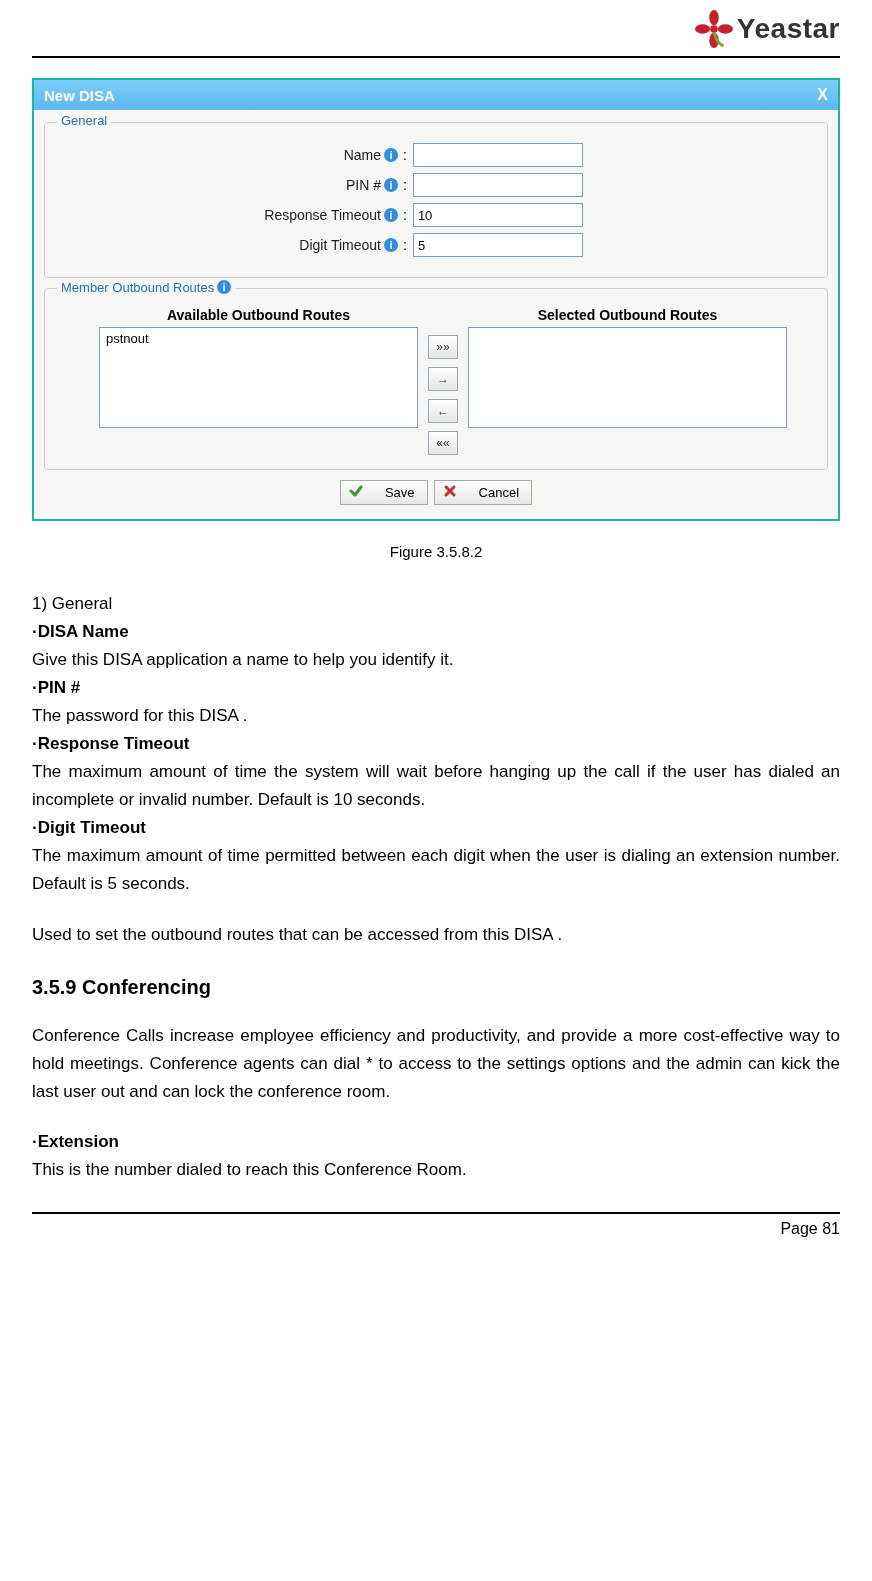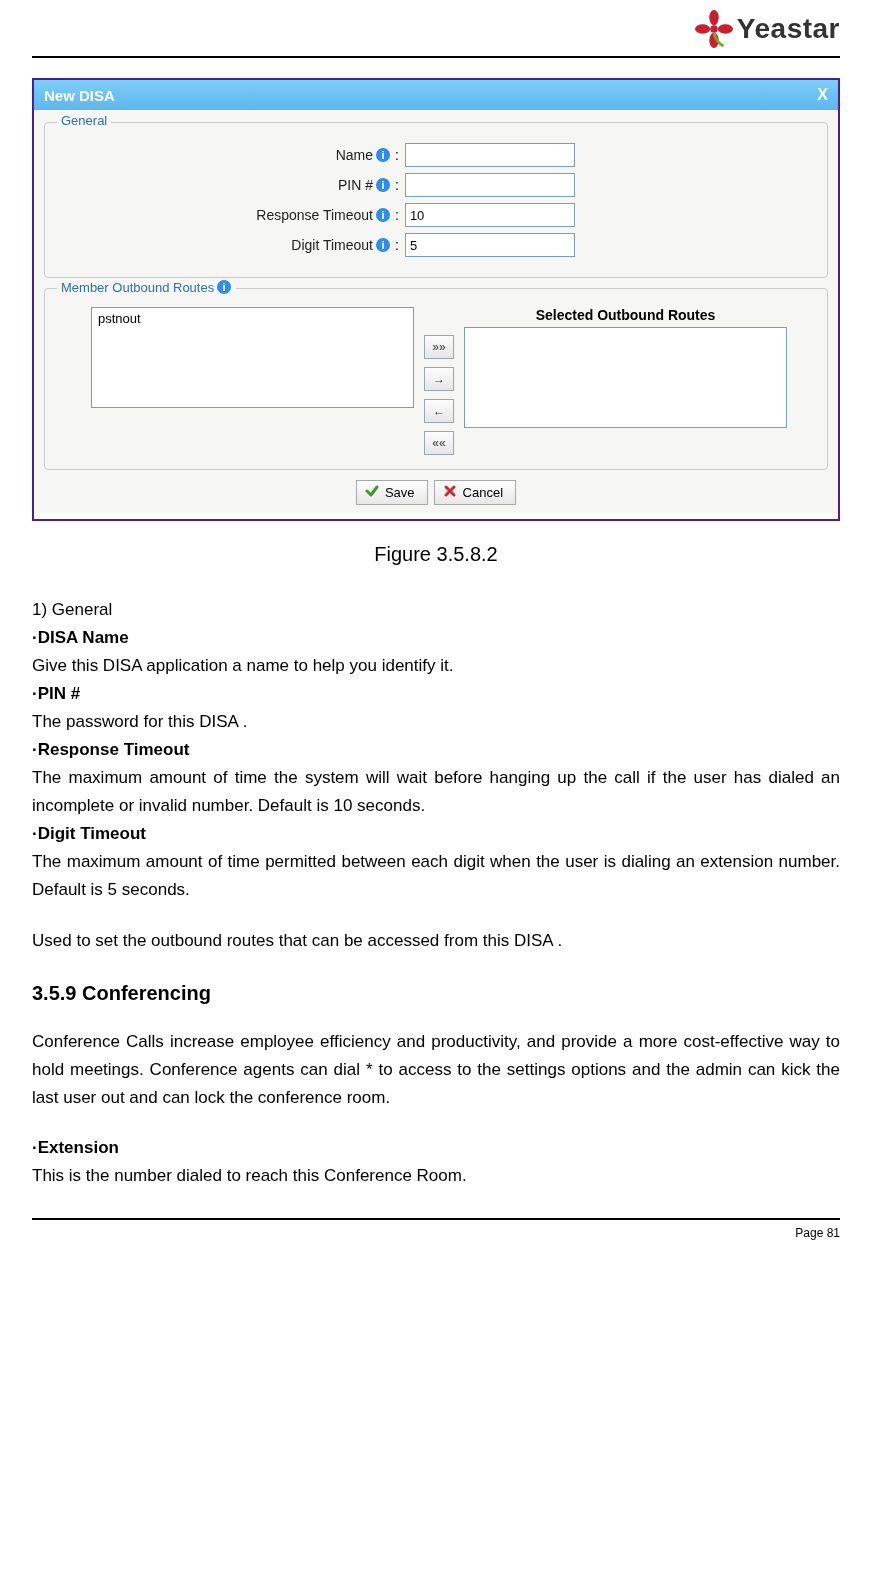--- a/index.html
+++ b/index.html
@@ -35,21 +35,21 @@
     font-size: 22px;
     color: #000;
     letter-spacing: 1px;
   }
   hr.header-line {
     border: none;
     border-top: 2px solid #000;
     margin: 2px 0 20px 0;
   }
   .figure-box {
-    border: 2px solid #4c1d95;
+    border: 2px solid #14b8a6;
     width: 100%;
     padding: 0 0 6px 0;
     margin-bottom: 19px;
   }
   .dialog-titlebar {
     background: linear-gradient(#7fcef8, #5db6ee);
     color: #fff;
     font-size: 15px;
     font-weight: bold;
     padding: 6px 10px;
@@ -63,21 +63,21 @@
     font-weight: bold;
     cursor: pointer;
   }
   .dialog-body {
     background: #f6f6f5;
     padding: 12px 10px 8px 10px;
   }
   .fieldset {
     border: 1px solid #ccc;
     border-radius: 4px;
-    padding: 14px 10px 14px 16px;
+    padding: 14px 10px 14px 24px;
     margin-bottom: 10px;
     position: relative;
     background: #f6f6f5;
   }
   .fieldset-legend {
     position: absolute;
     top: -10px;
     left: 12px;
     background: #f6f6f5;
     color: #2b6fb6;
@@ -167,26 +167,26 @@
     gap: 6px;
     margin-top: 8px;
   }
   .action-btn {
     border: 1px solid #a8a8a8;
     background: linear-gradient(#fefefe,#e7e7e7);
     padding: 3px 12px 3px 8px;
     font-size: 13px;
     display: flex;
     align-items: center;
-    gap: 6px;
+    gap: 22px;
     cursor: pointer;
   }
   .figure-caption {
     text-align: center;
-    font-size: 20px;
+    font-size: 15px;
     margin: 22px 0 30px 0;
   }
   .body-text {
     font-size: 17px;
     line-height: 1.65;
     text-align: justify;
   }
   .body-text p { margin: 0; }
   .bold { font-weight: bold; }
   .section-h {
@@ -195,21 +195,21 @@
     margin: 22px 0 18px 0;
   }
   .spacer { height: 22px; }
   hr.footer-line {
     border: none;
     border-top: 2px solid #000;
     margin: 28px 0 6px 0;
   }
   .footer {
     text-align: right;
-    font-size: 12px;
+    font-size: 16px;
   }
 </style>
 </head>
 <body>
 
 <div class="page-header">
   <div class="logo">
     <span class="logo-mark">
       <svg width="38" height="38" viewBox="0 0 40 40">
         <g fill="#c8202f">
@@ -301,20 +301,21 @@
         <span>Member Outbound Routes</span>
         <span class="info-icon">
           <svg width="16" height="16" viewBox="0 0 16 16">
               <circle cx="8" cy="8" r="7" fill="#2e8de8"></circle>
               <text x="8" y="12" text-anchor="middle" font-size="11" font-weight="bold" fill="#fff">i</text>
             </svg>
         </span>
       </div>
       <div class="routes-row">
         <div class="routes-col">
+          <div class="routes-header">Available Outbound Routes</div>
           <div class="routes-list" id="available-list">
               <div class="routes-list-item">pstnout</div>
             </div>
         </div>
         <div class="routes-btn-col">
           <div class="route-btn">»»</div>
           <div class="route-btn">→</div>
           <div class="route-btn">←</div>
           <div class="route-btn">««</div>
         </div>

